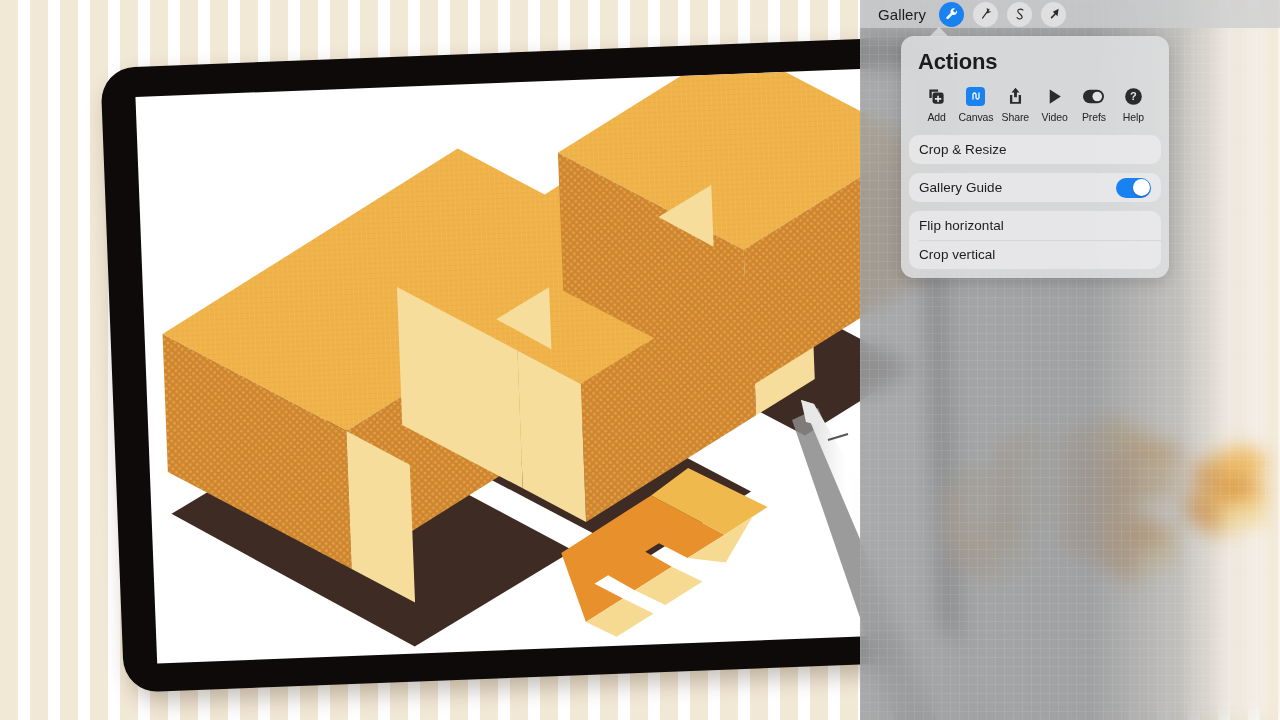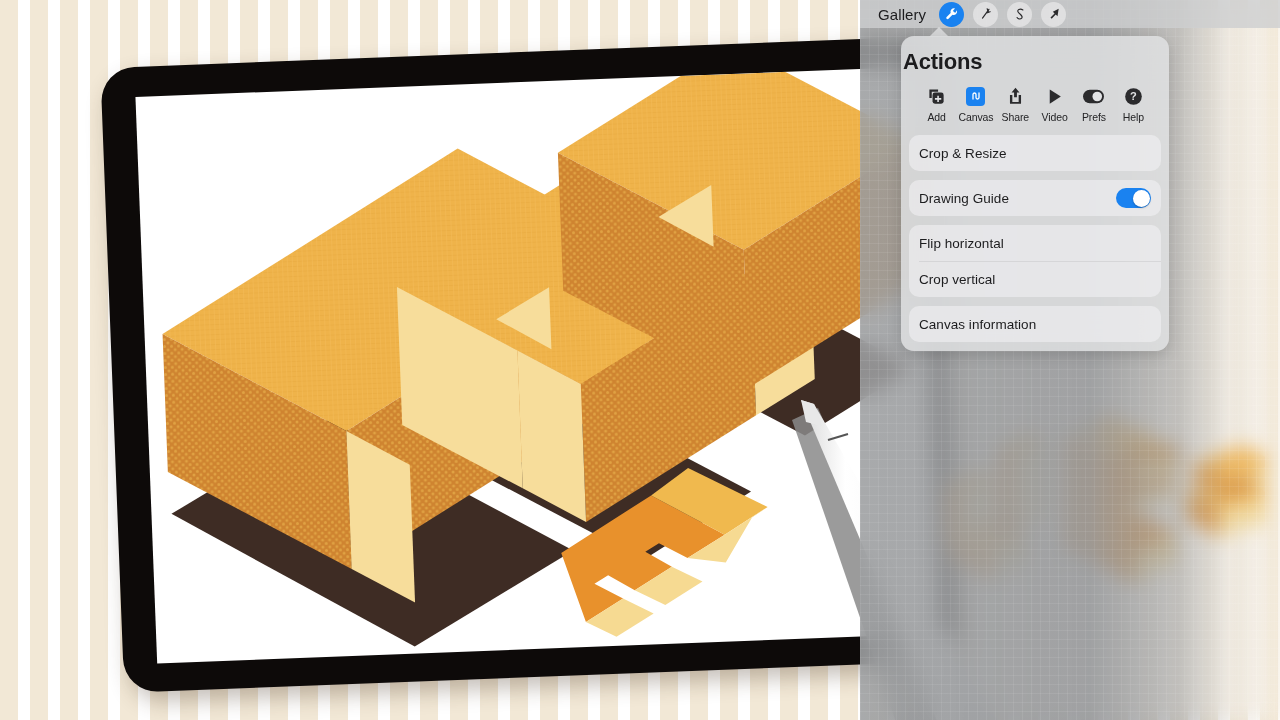--- a/index.html
+++ b/index.html
@@ -103,21 +103,21 @@
     backdrop-filter:blur(18px);
   }
   .pop-arrow{
     position:absolute;left:929px;top:27px;width:0;height:0;
     border-left:10px solid transparent;
     border-right:10px solid transparent;
     border-bottom:10px solid rgba(226,227,229,.80);
   }
   .pop-title{
     font-size:22px;font-weight:bold;color:#1c1c1e;
-    padding:13px 18px 8px 2px;letter-spacing:-.2px;
+    padding:13px 18px 8px 17px;letter-spacing:-.2px;
   }
   .pop-icons{
     display:flex;justify-content:space-between;
     padding:2px 16px 12px 16px;
   }
   .pop-icon{
     width:40px;display:flex;flex-direction:column;
     align-items:center;gap:4px;
   }
   .pop-icon .gl{height:22px;display:flex;align-items:center;justify-content:center;}
@@ -128,21 +128,21 @@
     display:flex;align-items:center;justify-content:center;
   }
 
   .pop-group{
     background:rgba(240,240,242,.62);
     border-radius:10px;
     margin:0 8px 9px 8px;
     overflow:hidden;
   }
   .pop-row{
-    height:36px;display:flex;align-items:center;
+    height:29px;display:flex;align-items:center;
     padding:0 10px;position:relative;
   }
   .pop-row + .pop-row::before{
     content:"";position:absolute;left:10px;right:0;top:0;height:1px;
     background:rgba(0,0,0,.07);
   }
   .pop-row .txt{font-size:13.5px;color:#1c1c1e;flex:1;letter-spacing:.05px;}
   .sw{
     width:35px;height:20px;border-radius:10px;background:#a9abae;
     position:relative;flex:0 0 auto;
@@ -402,38 +402,33 @@
     </div>
 
     <div class="pop-group">
       <div class="pop-row">
         <span class="txt">Crop &amp; Resize</span>
       </div>
     </div>
 
     <div class="pop-group">
       <div class="pop-row">
-        <span class="txt">Drawing Guide</span>
+        <span class="txt">Gallery Guide</span>
         <span class="sw on">
             <span class="knob"></span>
           </span>
       </div>
     </div>
 
 
     <div class="pop-group">
       <div class="pop-row">
         <span class="txt">Flip horizontal</span>
       </div>
       <div class="pop-row">
         <span class="txt">Crop vertical</span>
       </div>
     </div>
 
-    <div class="pop-group">
-      <div class="pop-row">
-        <span class="txt">Canvas information</span>
-      </div>
-    </div>
 
   </div>
 
 </div>
 
 </body></html>

